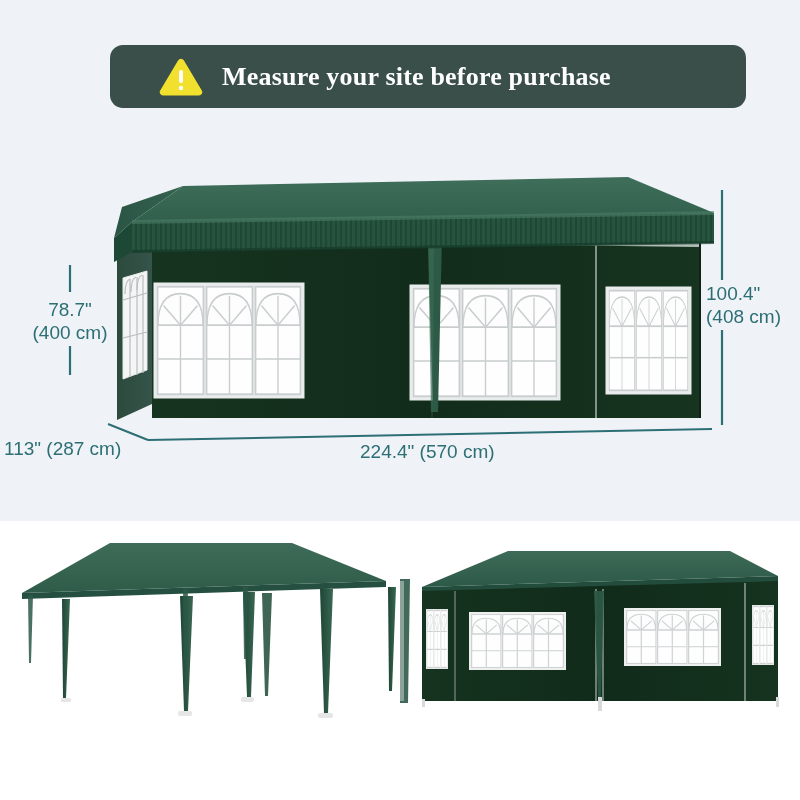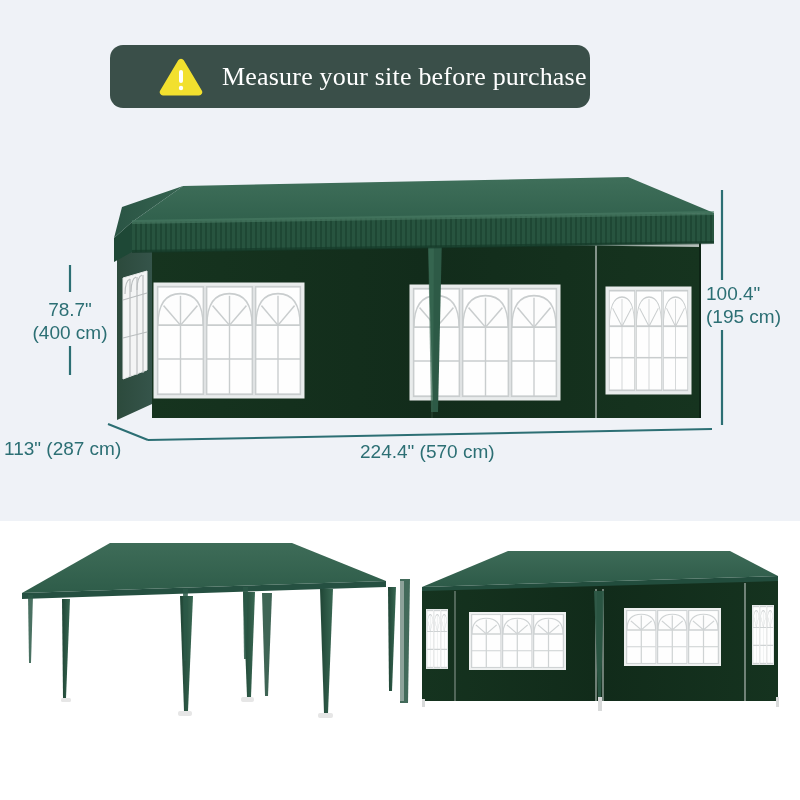--- a/index.html
+++ b/index.html
@@ -21,27 +21,28 @@
     left: 0; top: 0;
     width: 800px; height: 521px;
     background: #eff2f7;
     overflow: hidden;
   }
 
   
   #warning-banner {
     position: absolute;
     left: 110px; top: 45px;
-    width: 480px; height: 63px;
+    width: 636px; height: 63px;
     background: #3a4f49;
     border-radius: 13px;
     display: flex;
     align-items: center;
     box-sizing: border-box;
     padding-left: 48px;
+    font-weight: bold;
   }
   #warn-icon {
     width: 46px; height: 40px;
     flex: 0 0 auto;
     margin-right: 18px;
   }
   #warn-text {
     color: #ffffff;
     font-family: "Liberation Serif", serif;
     font-size: 26px;
@@ -239,21 +240,21 @@
     <div id="warn-text">Measure your site before purchase</div>
   </div>
 
   <div id="dim-left-text" class="dim-text">
     <div>78.7"</div>
     <div>(400 cm)</div>
   </div>
 
   <div id="dim-right-text" class="dim-text">
     <div>100.4"</div>
-    <div>(195 cm)</div>
+    <div>(408 cm)</div>
   </div>
 
   <div id="dim-depth-text" class="dim-text">113" (287 cm)</div>
   <div id="dim-width-text" class="dim-text">224.4" (570 cm)</div>
 </div>
 
 <div id="bottom-panel">
 
   <svg id="thumb-left" class="thumb" viewBox="0 0 400 279">
     <defs>

